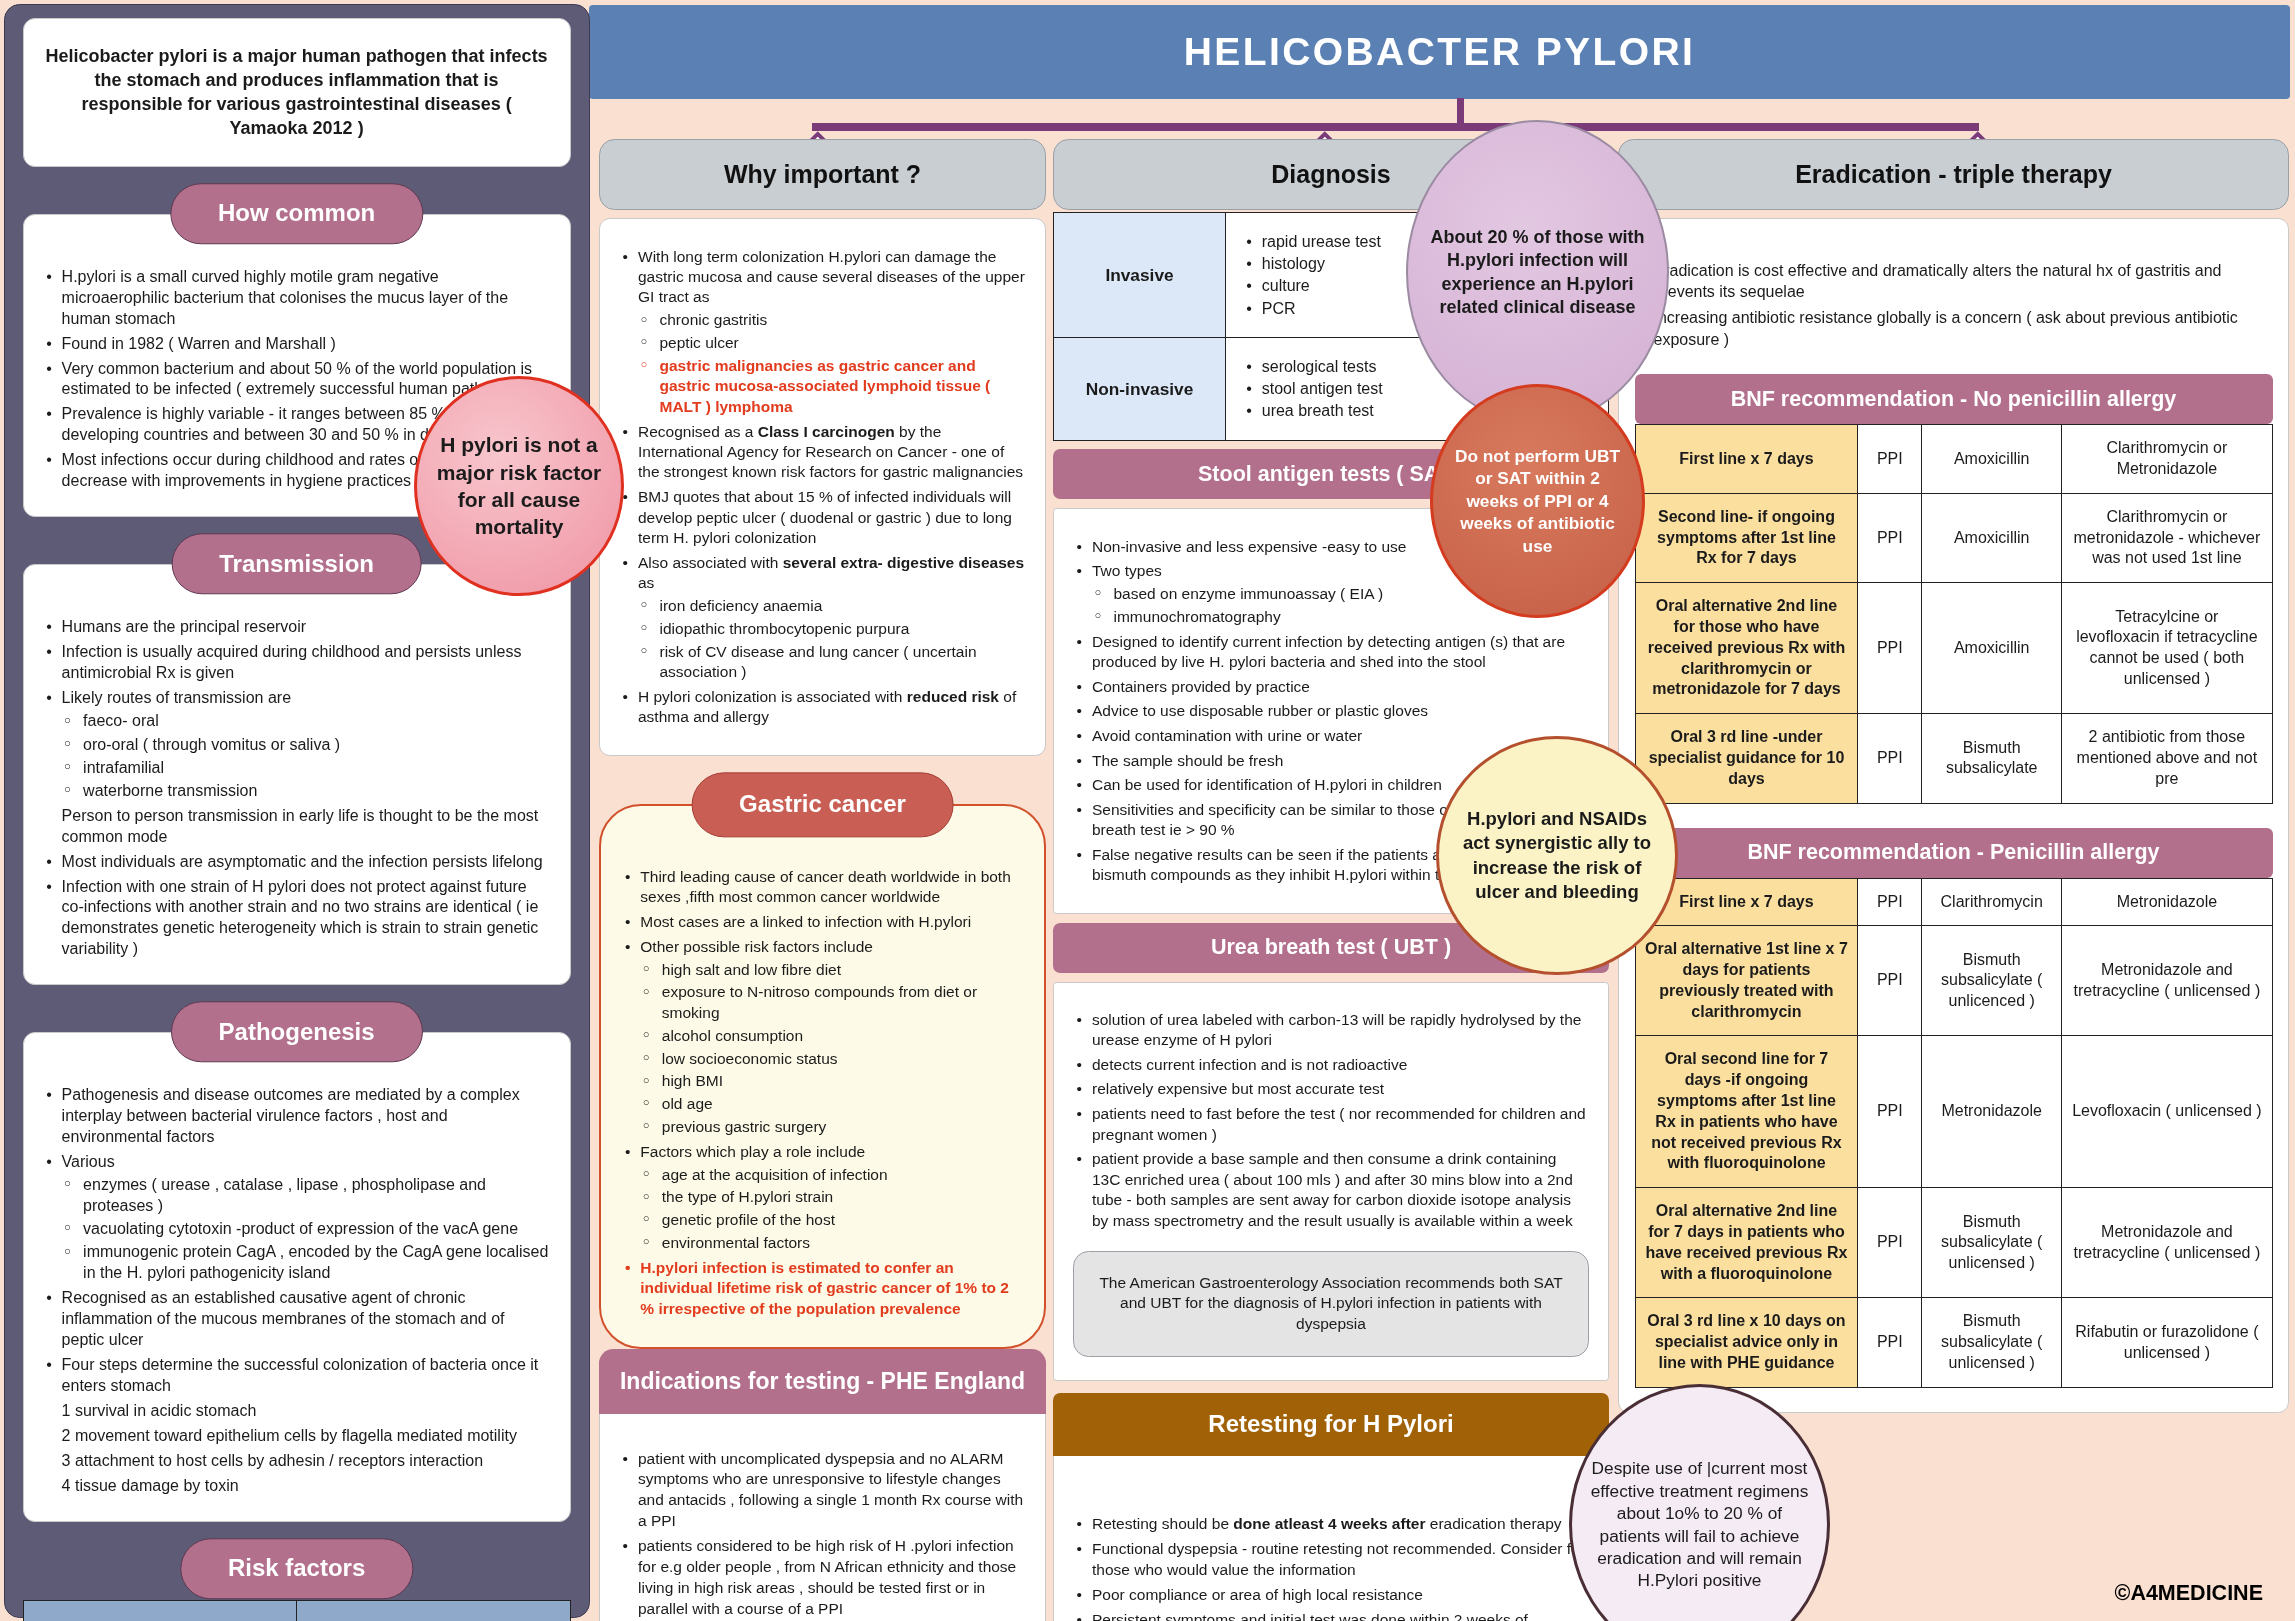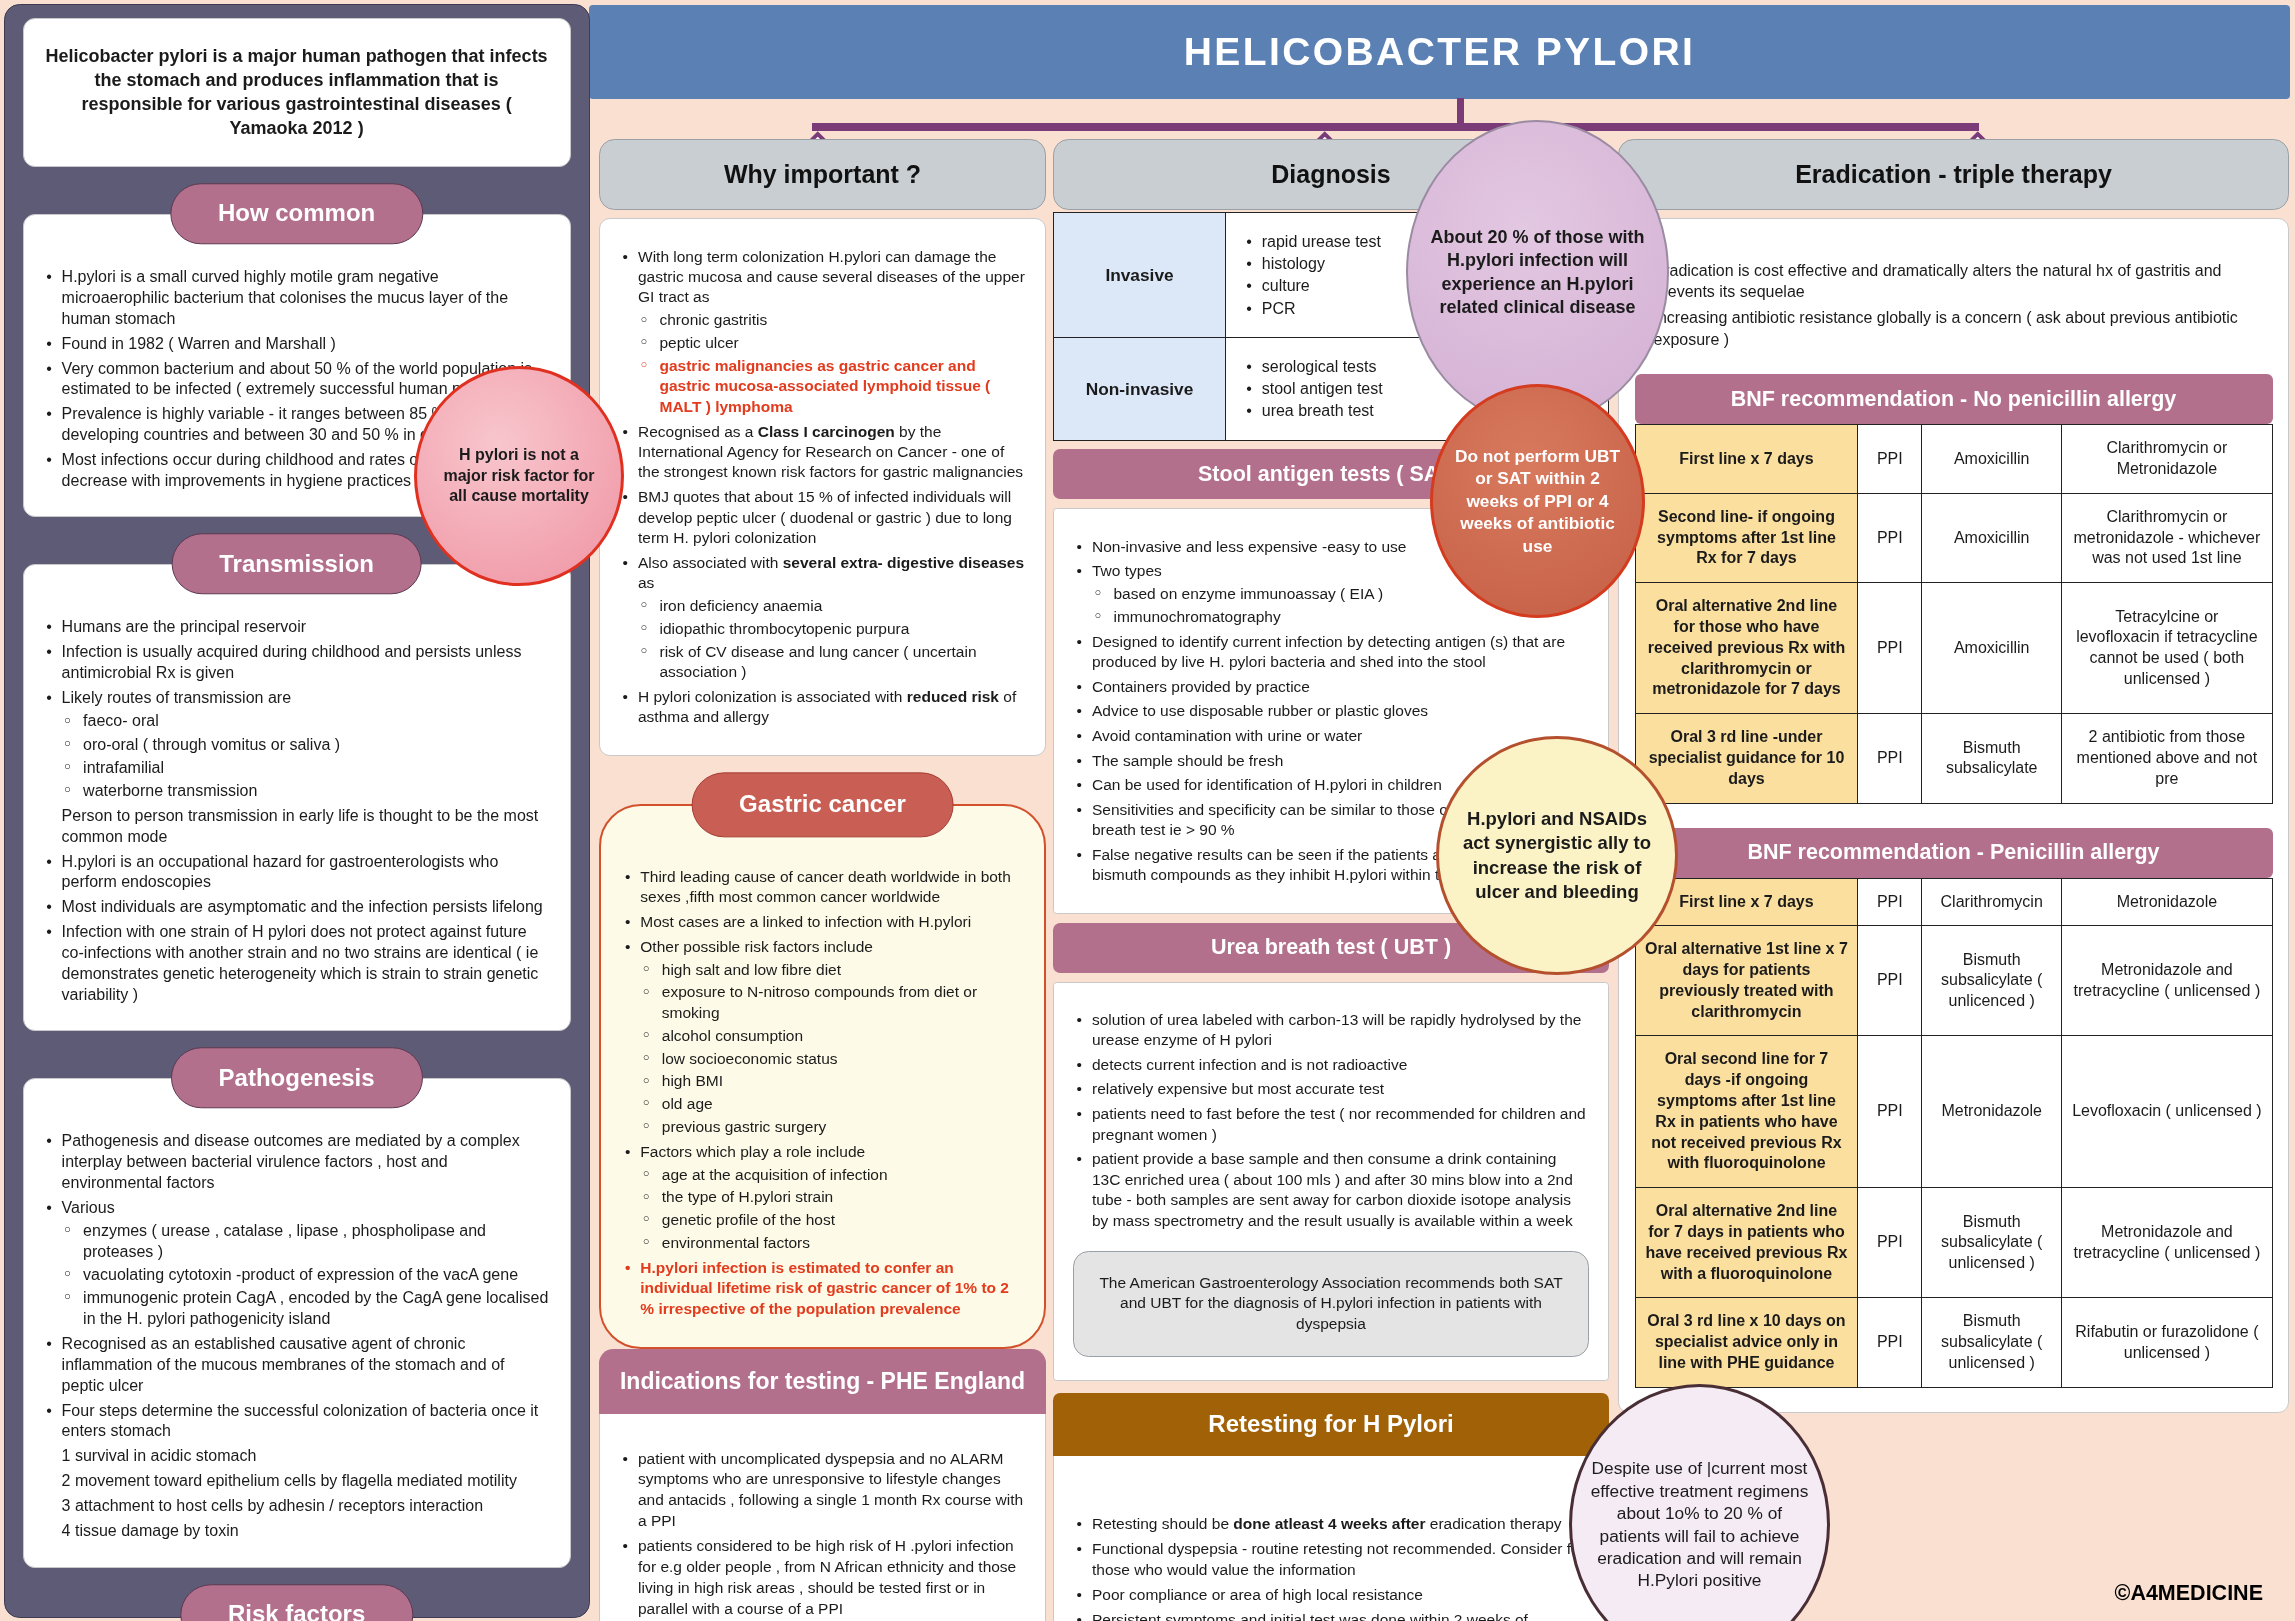--- a/index.html
+++ b/index.html
@@ -86,22 +86,22 @@
   .col4 .mhead{margin-top:24px;border-radius:6px;}
   table.btab{border-collapse:collapse;width:100%;margin-top:0;}
   table.btab td{border:1.5px solid #222;padding:13px 9.6px;font-size:16px;text-align:center;vertical-align:middle;line-height:1.3;}
   table.btab td:first-child{background:#fbdf9f;font-weight:bold;width:35%;}
   table.btab td:nth-child(2){width:10%;}
   table.btab td:nth-child(3){width:22%;}
 
   
   .bubble{position:absolute;border-radius:50%;display:flex;align-items:center;justify-content:center;
           text-align:center;font-weight:bold;z-index:6;box-sizing:border-box;padding:18px;line-height:1.3;}
-  .b1{left:414px;top:366px;width:210px;height:220px;background:radial-gradient(circle at 40% 35%,#f8c6cd,#ef93a2);
-      border:3px solid #e03020;font-size:16px;}
+  .b1{left:414px;top:376px;width:210px;height:220px;background:radial-gradient(circle at 40% 35%,#f8c6cd,#ef93a2);
+      border:3px solid #e03020;font-size:21px;}
   .b2{left:1406px;top:120px;width:263px;height:305px;background:radial-gradient(circle at 45% 35%,#e3c8e2,#d2aed2);
       border:2.4px solid #9b8ba2;font-size:18px;}
   .b3{left:1430px;top:384px;width:215px;height:234px;background:radial-gradient(circle at 45% 35%,#d87a5e,#c45e45);
       border:3px solid #d43b1f;color:#fff;font-size:17.3px;}
   .b4{left:1436px;top:736px;width:242px;height:239px;background:#fbf3c5;border:3.6px solid #b5502e;font-size:18.5px;}
   .b5{left:1569px;top:1384px;width:261px;height:281px;background:#f5ebf4;border:3px solid #4a2e35;font-size:17.3px;font-weight:normal;}
 
   .copyright{position:absolute;right:32px;bottom:15.5px;font-size:21.5px;font-weight:bold;color:#000;z-index:7;}
 </style>
 </head>
@@ -140,21 +140,20 @@
           <ul class="blt">
             <li><span>Humans are the principal reservoir</span></li>
             <li><span>Infection is usually acquired during childhood and persists unless antimicrobial Rx is given</span></li>
             <li><span>Likely routes of transmission are</span><ul class="sub">
                 <li><span>faeco- oral</span></li>
                 <li><span>oro-oral ( through vomitus or saliva )</span></li>
                 <li><span>intrafamilial</span></li>
                 <li><span>waterborne transmission</span></li>
               </ul></li>
             <li class="nb"><span>Person to person transmission in early life is thought to be the most common mode</span></li>
-            <li><span>H.pylori is an occupational hazard for gastroenterologists who perform endoscopies</span></li>
             <li><span>Most individuals are asymptomatic and the infection persists lifelong</span></li>
             <li><span>Infection with one strain of H pylori does not protect against future co-infections with another strain and no two strains are identical ( ie demonstrates genetic heterogeneity which is strain to strain genetic variability )</span></li>
           </ul>
         </div>
     </div>
 
     <div class="lsec">
       <div class="pill"><span>Pathogenesis</span></div>
       <div>
           <ul class="blt">

